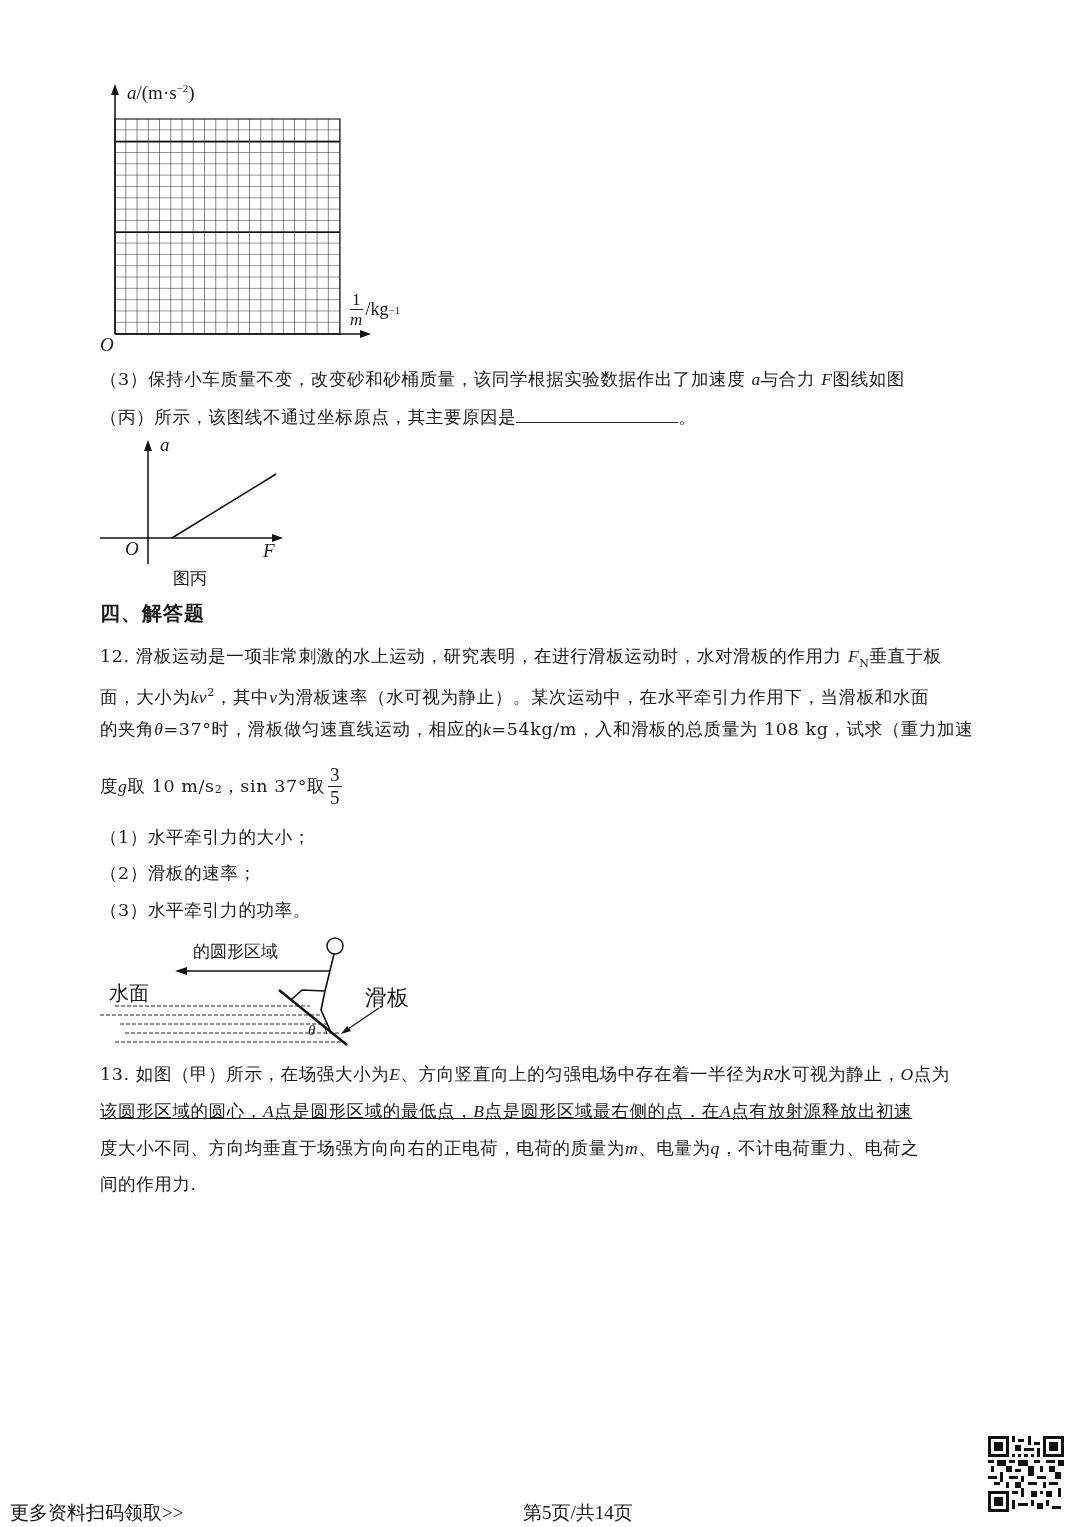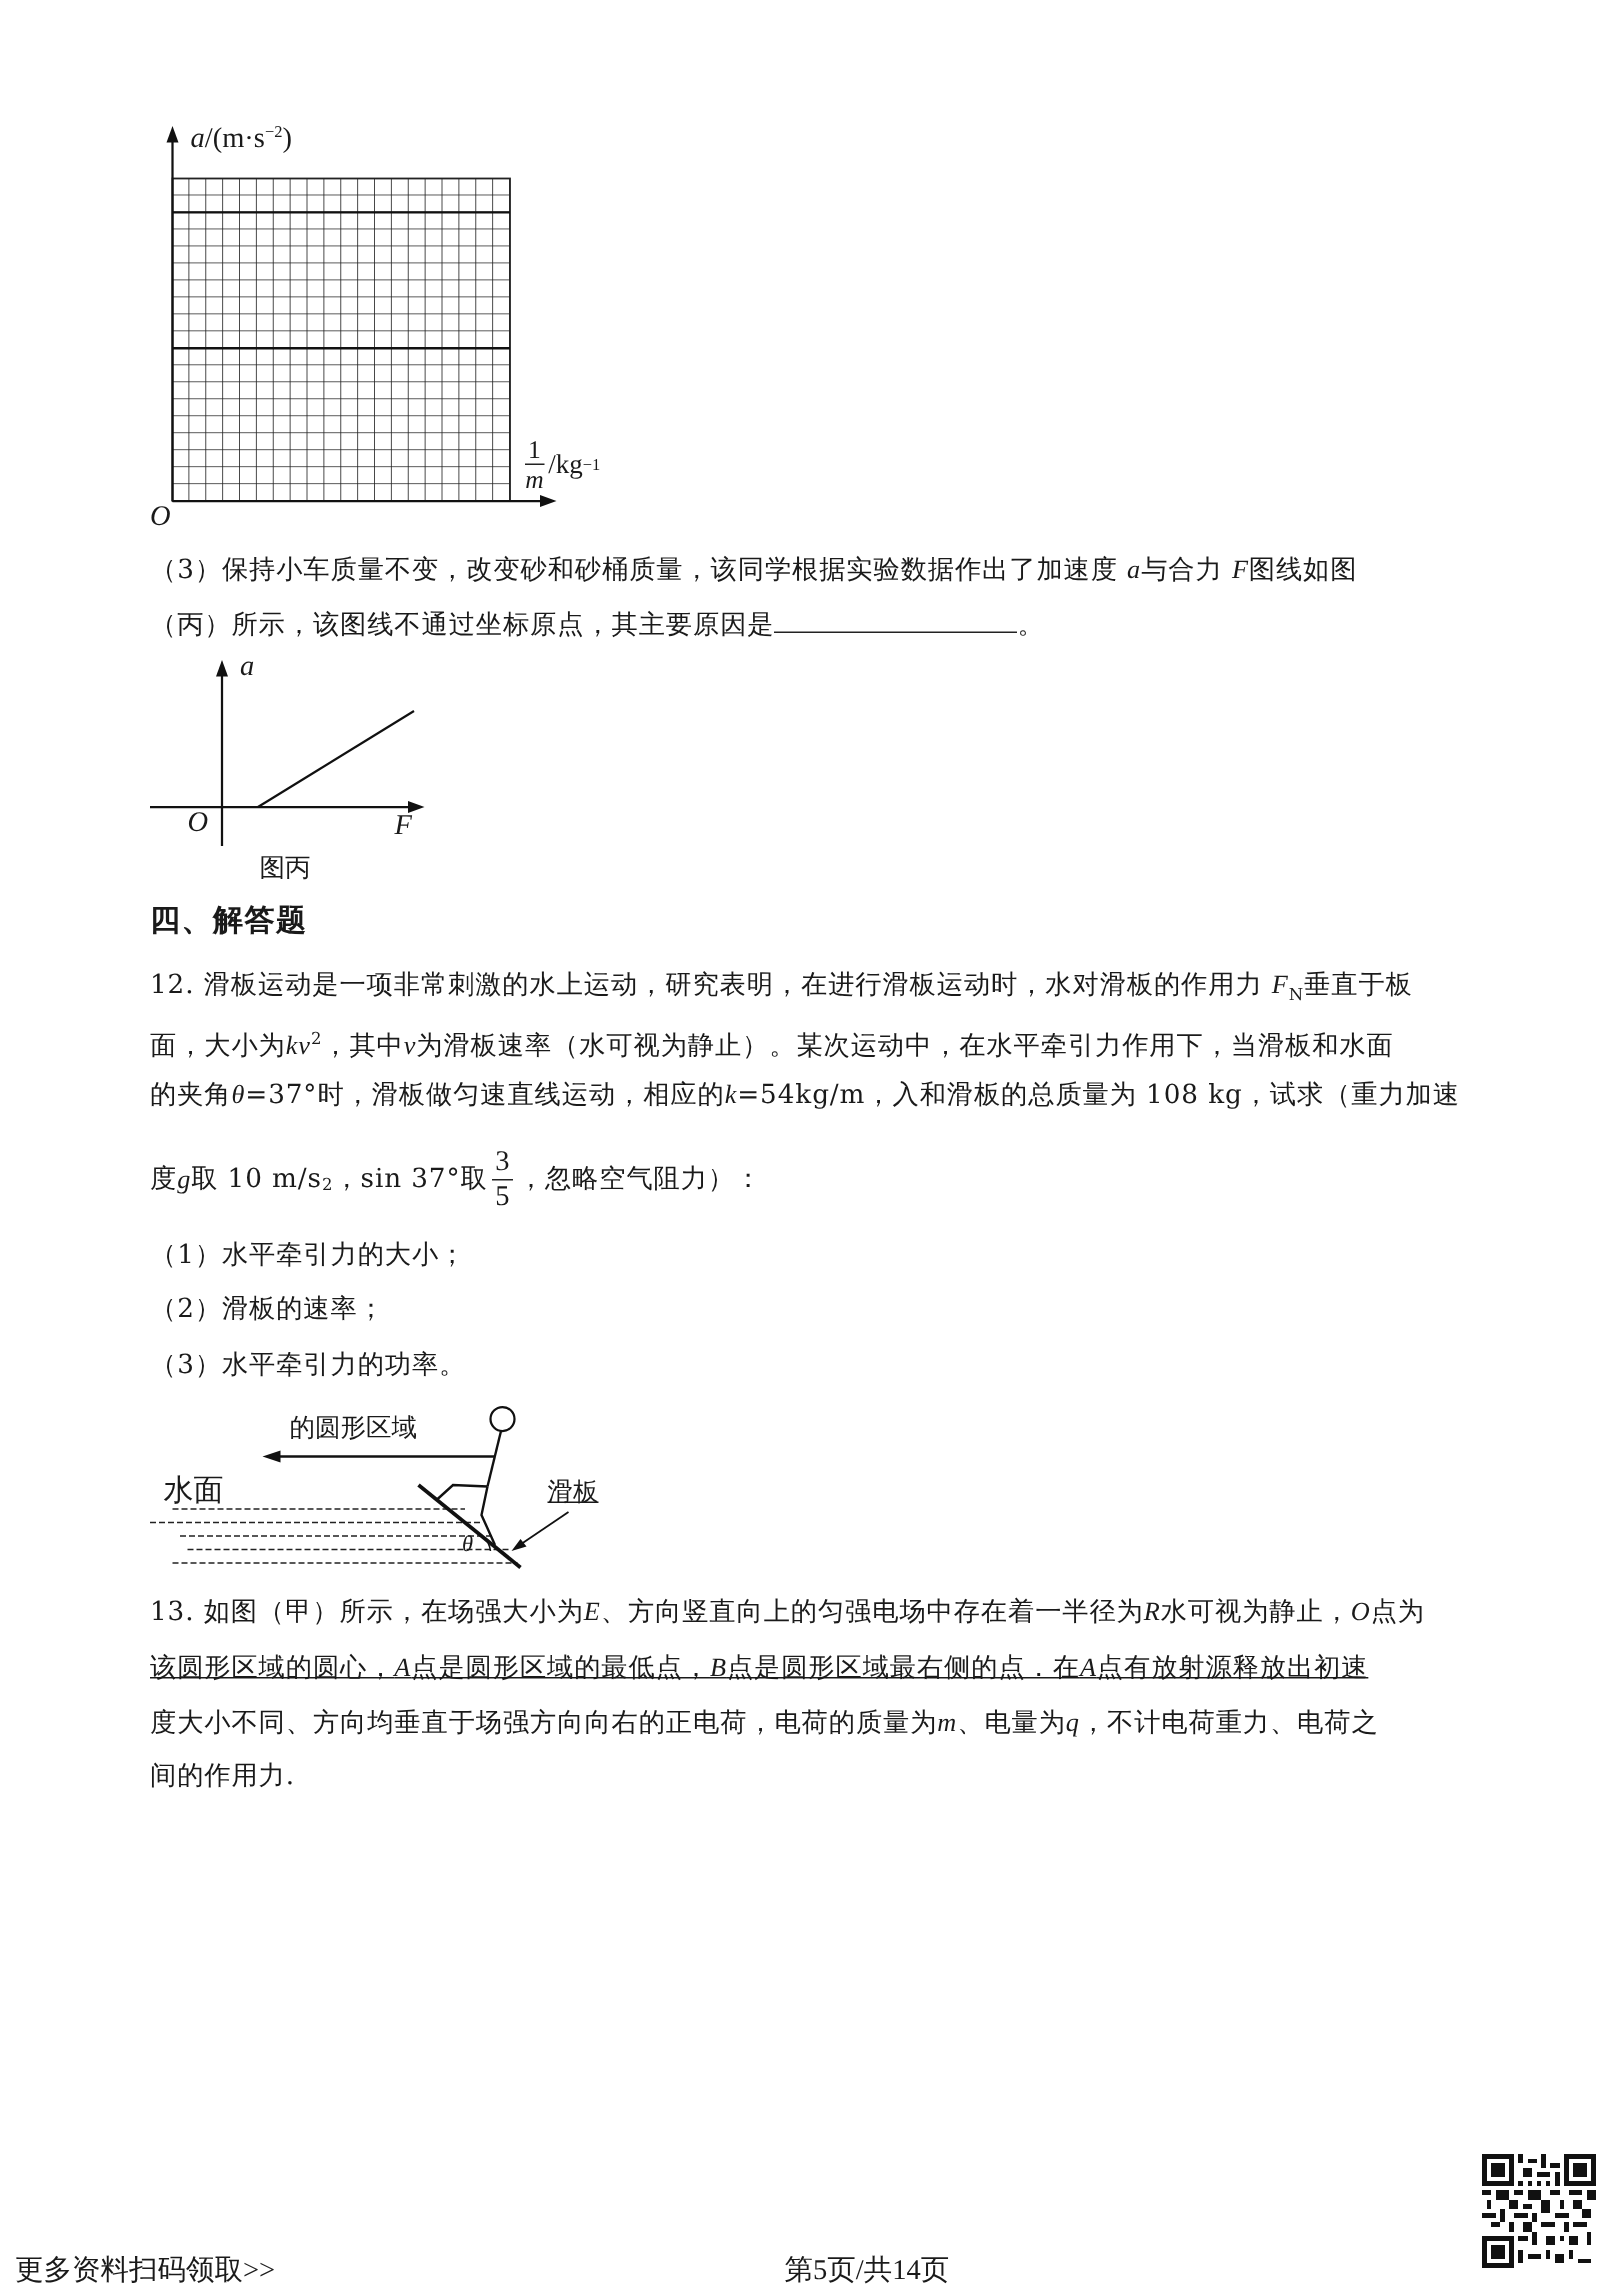--- a/index.html
+++ b/index.html
@@ -95,21 +95,20 @@
 <div class="line" style="top:760px;line-height:44px;display:flex;align-items:center;">
   <span>度</span>
     <span class="it">g</span>
     <span>取 10 m/s</span>
     <sup style="align-self:flex-start;margin-top:8px;">2</sup>
     <span>，sin 37°取</span>
   <span class="frac">
       <span class="num">3</span>
       <span>5</span>
     </span>
-  <span>，忽略空气阻力）：</span>
 </div>
 <div class="line" style="top:825px;">（1）水平牵引力的大小；</div>
 <div class="line" style="top:861px;">（2）滑板的速率；</div>
 <div class="line" style="top:898px;">（3）水平牵引力的功率。</div>
 
 <div class="abs" style="left:95px;top:930px;width:330px;height:125px;">
   <svg width="330" height="125">
 
     <g stroke="#222" stroke-width="1" stroke-dasharray="4,2">
       <line x1="20" y1="76" x2="215" y2="76"></line>
@@ -131,21 +130,21 @@
 
     <line x1="184" y1="60" x2="252" y2="115" stroke="#111" stroke-width="2.5"></line>
 
     <line x1="284" y1="78" x2="250" y2="101" stroke="#111" stroke-width="1.2"></line>
     <polygon points="246,104 252,96 256,101" fill="#111"></polygon>
 
     <path d="M232 104 Q231 97 226 94" stroke="#111" stroke-width="1" fill="none"></path>
   </svg>
   <div class="abs" style="left:98px;top:10px;font-size:17px;font-family:'DejaVu Sans','Liberation Sans',sans-serif;">的圆形区域</div>
   <div class="abs" style="left:14px;top:50px;font-size:20px;font-family:'DejaVu Sans','Liberation Sans',sans-serif;">水面</div>
-  <div class="abs" style="left:270px;top:53px;font-size:17px;font-family:'DejaVu Sans','Liberation Sans',sans-serif;text-decoration:underline;">滑板</div>
+  <div class="abs" style="left:270px;top:53px;font-size:22px;font-family:'DejaVu Sans','Liberation Sans',sans-serif;">滑板</div>
   <div class="abs it" style="left:213px;top:92px;font-size:15px;">θ</div>
 </div>
 
 <div class="line" style="top:1062px;">
   <span>13. 如图（甲）所示，在场强大小为</span><span class="it">E</span><span>、方向竖直向上的匀强电场中存在着一半径为</span><span class="it">R</span><span>水可视为静止，</span><span class="it">O</span><span>点为</span>
 </div>
 <div class="line" style="top:1099px;text-decoration:underline;">
   <span>该圆形区域的圆心，</span><span class="it">A</span><span>点是圆形区域的最低点，</span><span class="it">B</span><span>点是圆形区域最右侧的点．在</span><span class="it">A</span><span>点有放射源释放出初速</span>
 </div>
 <div class="line" style="top:1136px;">

